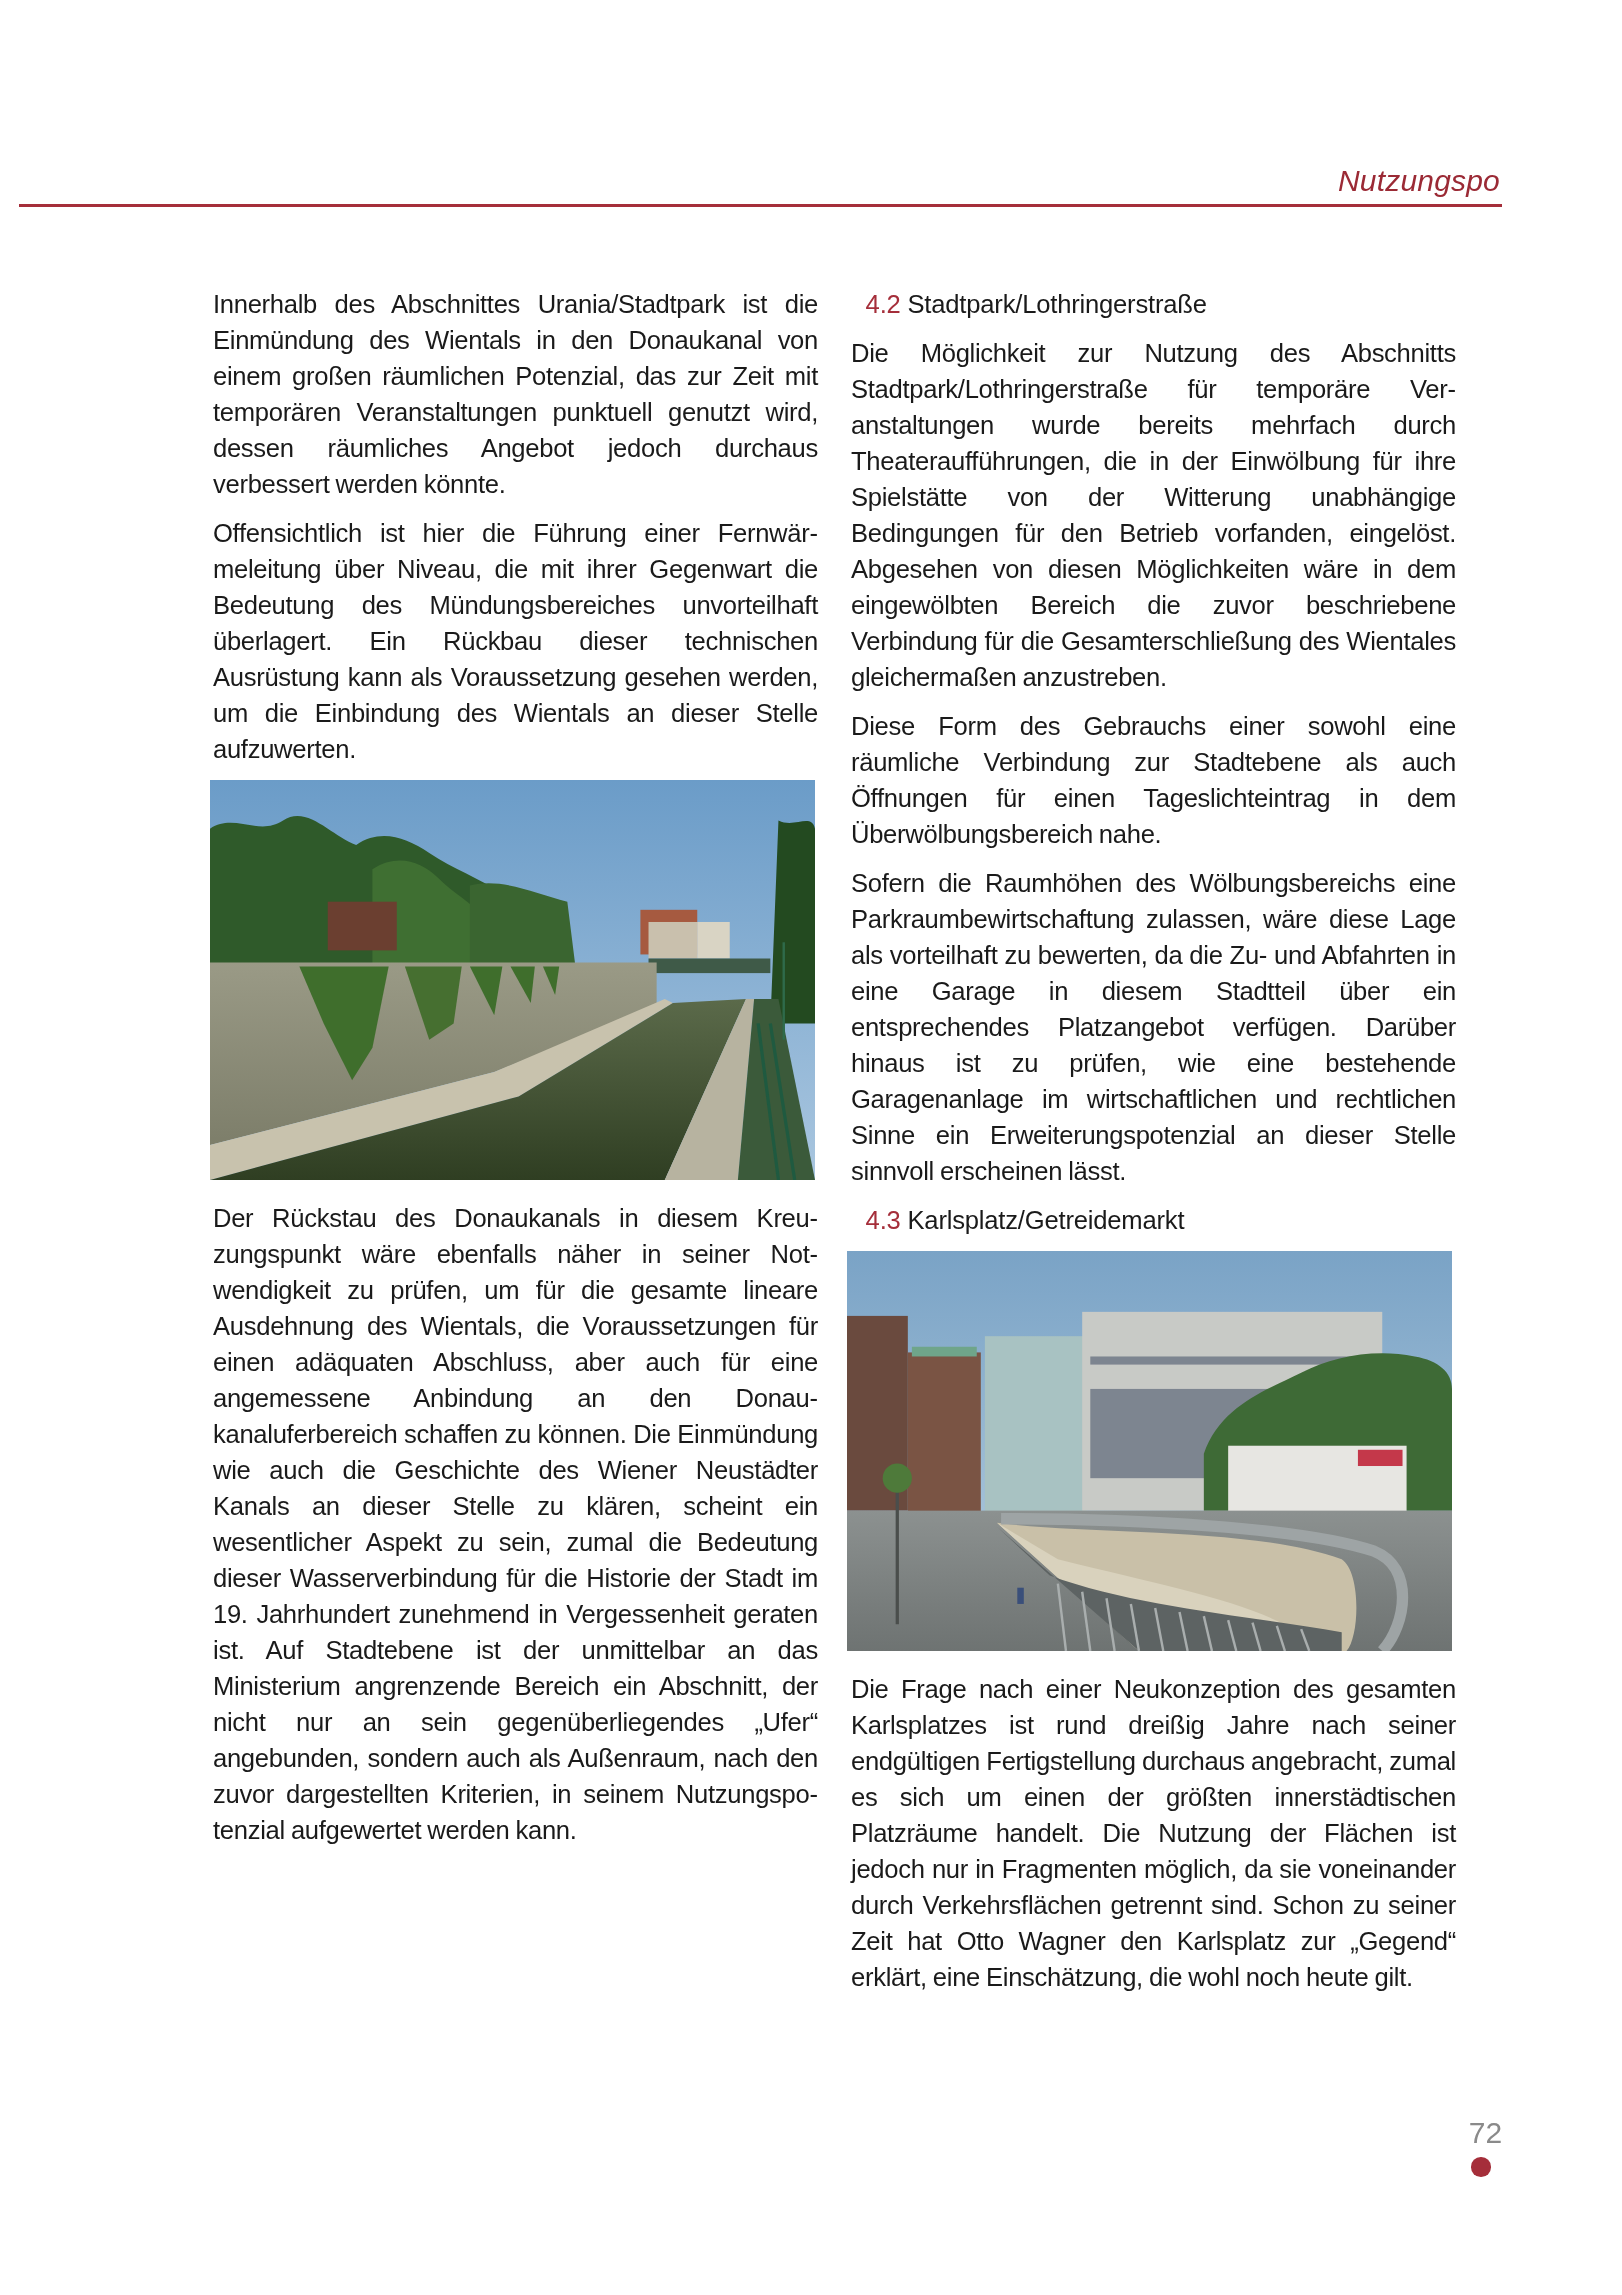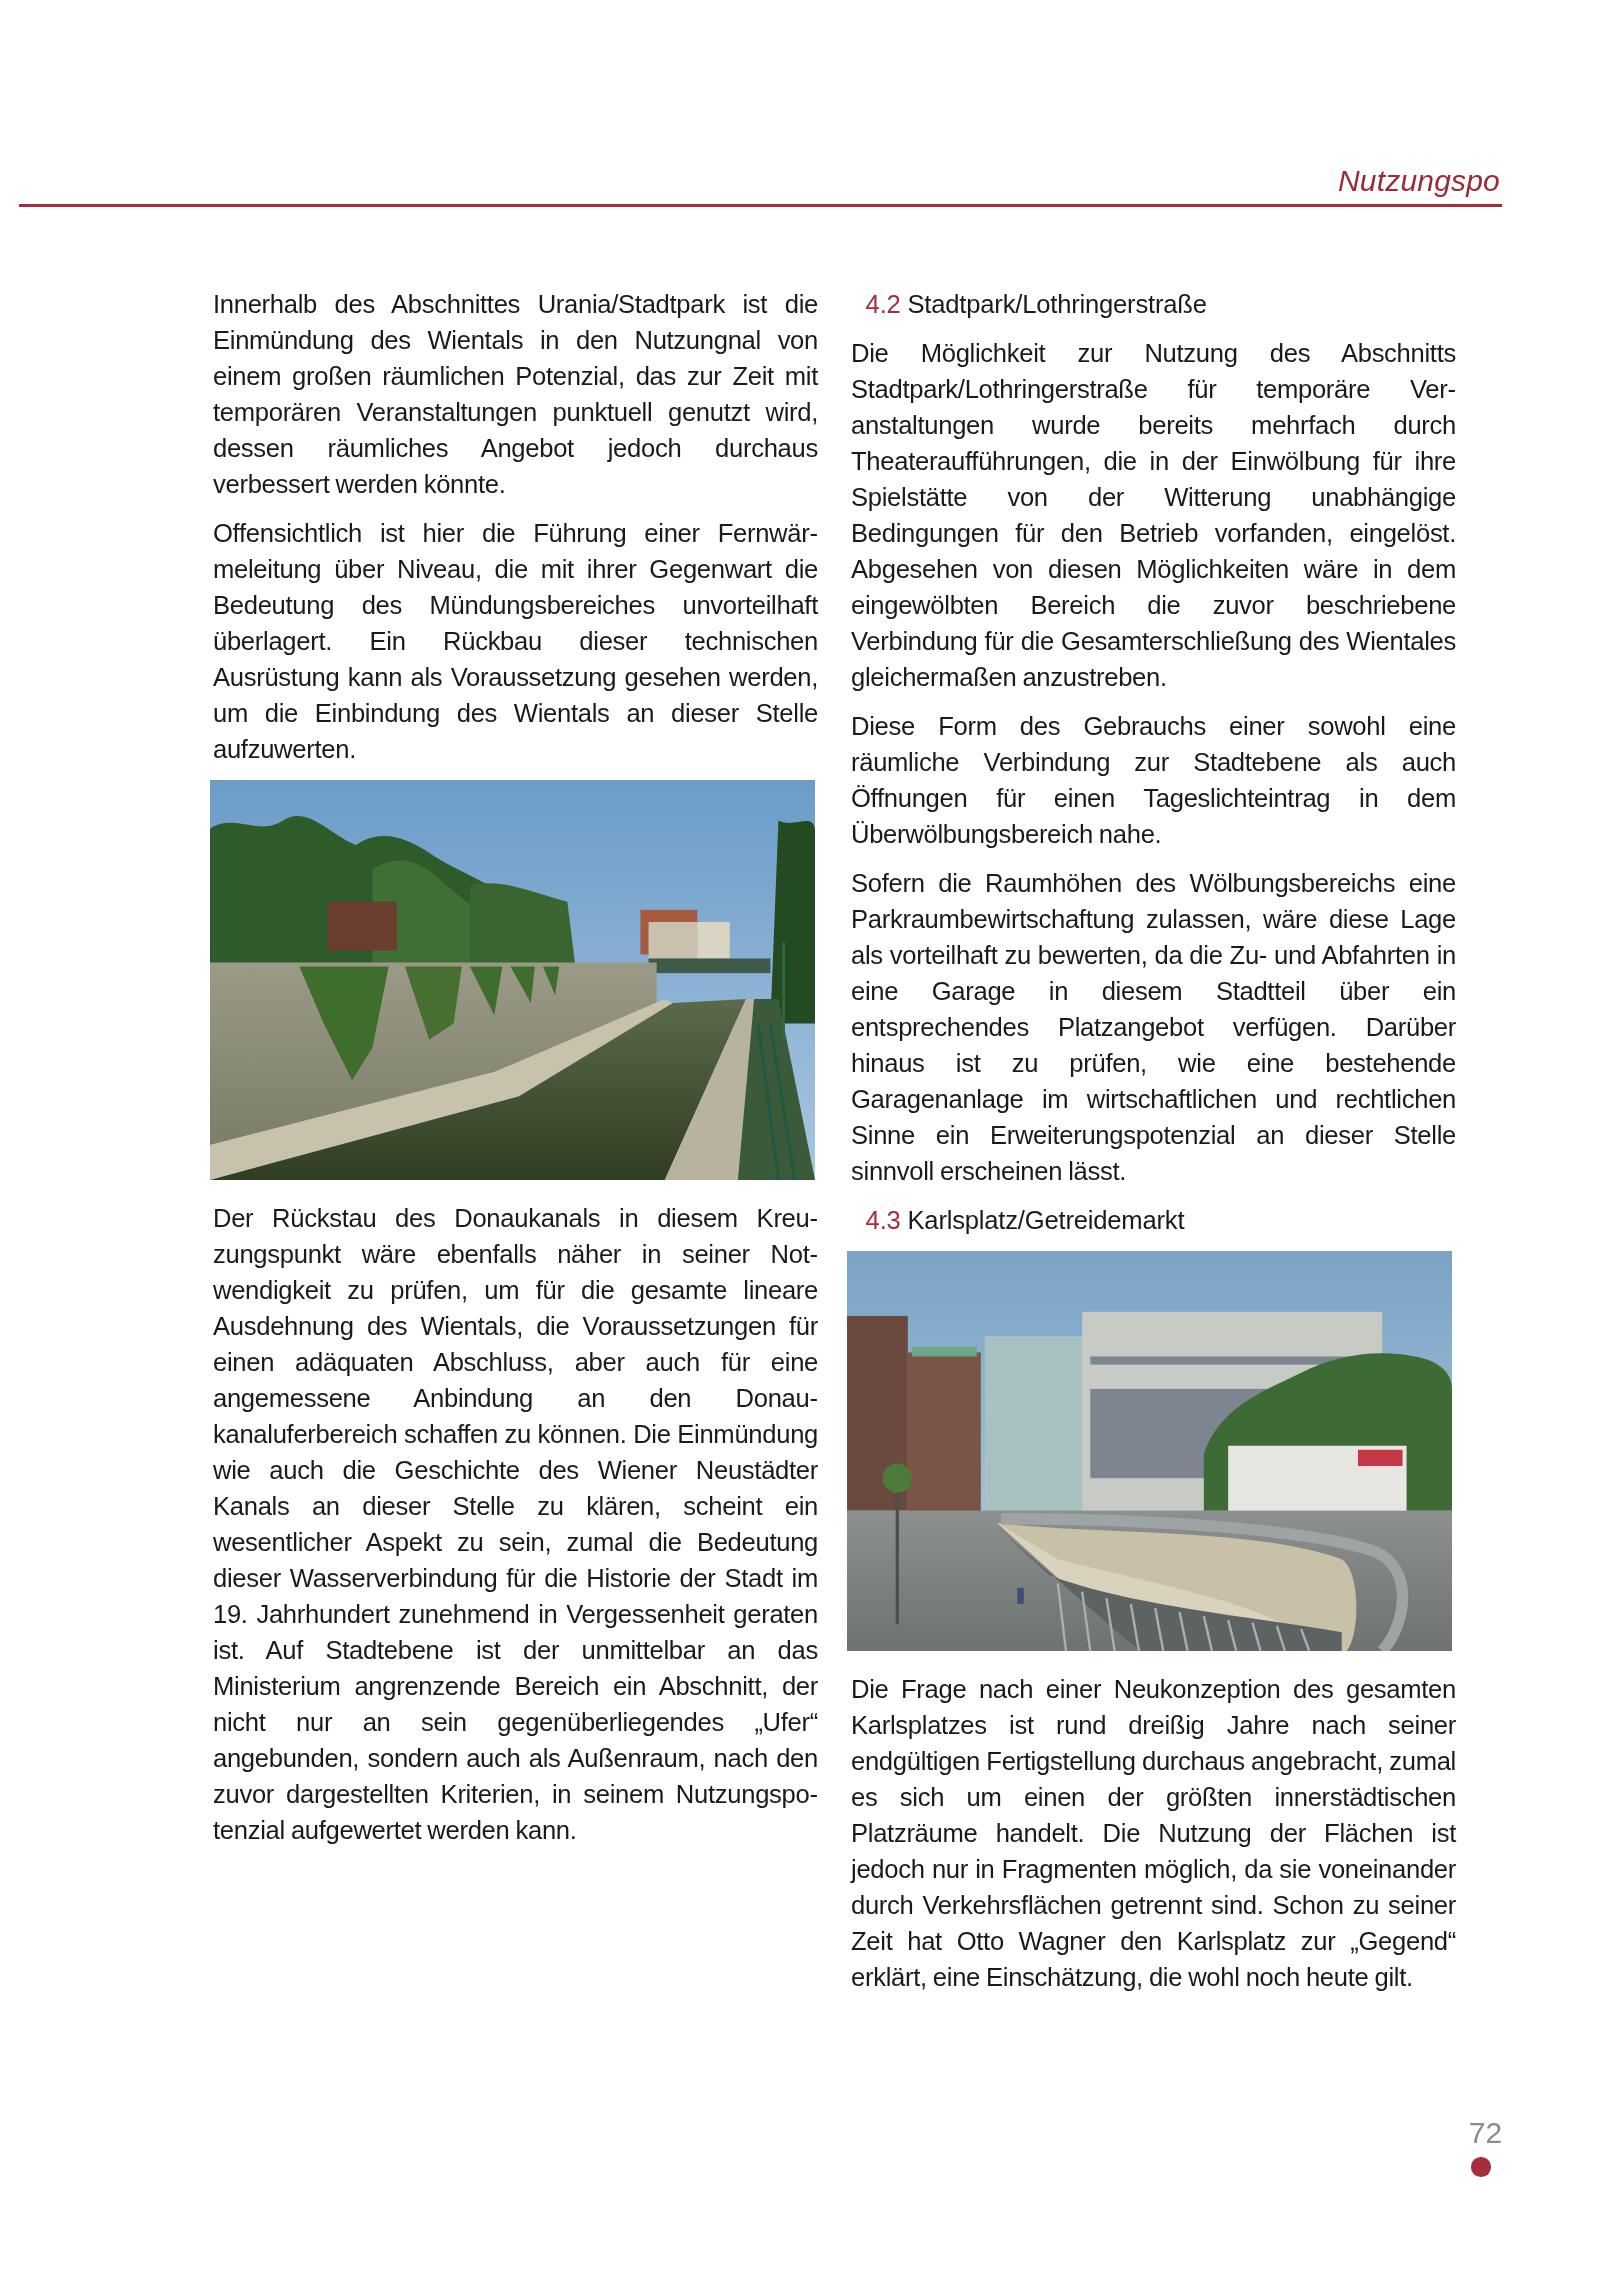--- a/index.html
+++ b/index.html
@@ -29,21 +29,21 @@
   .page-number { position: absolute; left: 1461px; top: 2116px; font-size: 30px; color: #8a8a8a; width: 49px; text-align: center; }
   .page-dot { position: absolute; left: 1471px; top: 2157px; width: 19.5px; height: 19.5px; border-radius: 50%; background: #a52e3a; }
 </style>
 </head>
 <body>
 
 <div class="header-label">Nutzungspo</div>
 <div class="header-rule"></div>
 
 <div class="col col-left">
-  <p class="body">Innerhalb des Abschnittes Urania/Stadtpark ist die Einmündung des Wientals in den Nutzung­nal von einem großen räumlichen Potenzial, das zur Zeit mit temporären Veranstaltungen punk­tuell genutzt wird, dessen räumliches Angebot jedoch durchaus verbessert werden könnte.</p>
+  <p class="body">Innerhalb des Abschnittes Urania/Stadtpark ist die Einmündung des Wientals in den Donauka­nal von einem großen räumlichen Potenzial, das zur Zeit mit temporären Veranstaltungen punk­tuell genutzt wird, dessen räumliches Angebot jedoch durchaus verbessert werden könnte.</p>
   <p class="body">Offensichtlich ist hier die Führung einer Fernwär­meleitung über Niveau, die mit ihrer Gegenwart die Bedeutung des Mündungsbereiches unvor­teilhaft überlagert. Ein Rückbau dieser techni­schen Ausrüstung kann als Voraussetzung gese­hen werden, um die Einbindung des Wientals an dieser Stelle aufzuwerten.</p>
 
   <div class="photo photo-canal">
     <svg viewBox="0 0 745 493" preserveAspectRatio="none">
       <defs>
         <linearGradient id="sky1" x1="0" y1="0" x2="0" y2="1">
           <stop offset="0" stop-color="#6b9cc8"></stop>
           <stop offset="1" stop-color="#a9c6df"></stop>
         </linearGradient>
         <linearGradient id="water1" x1="0" y1="0" x2="0" y2="1">

